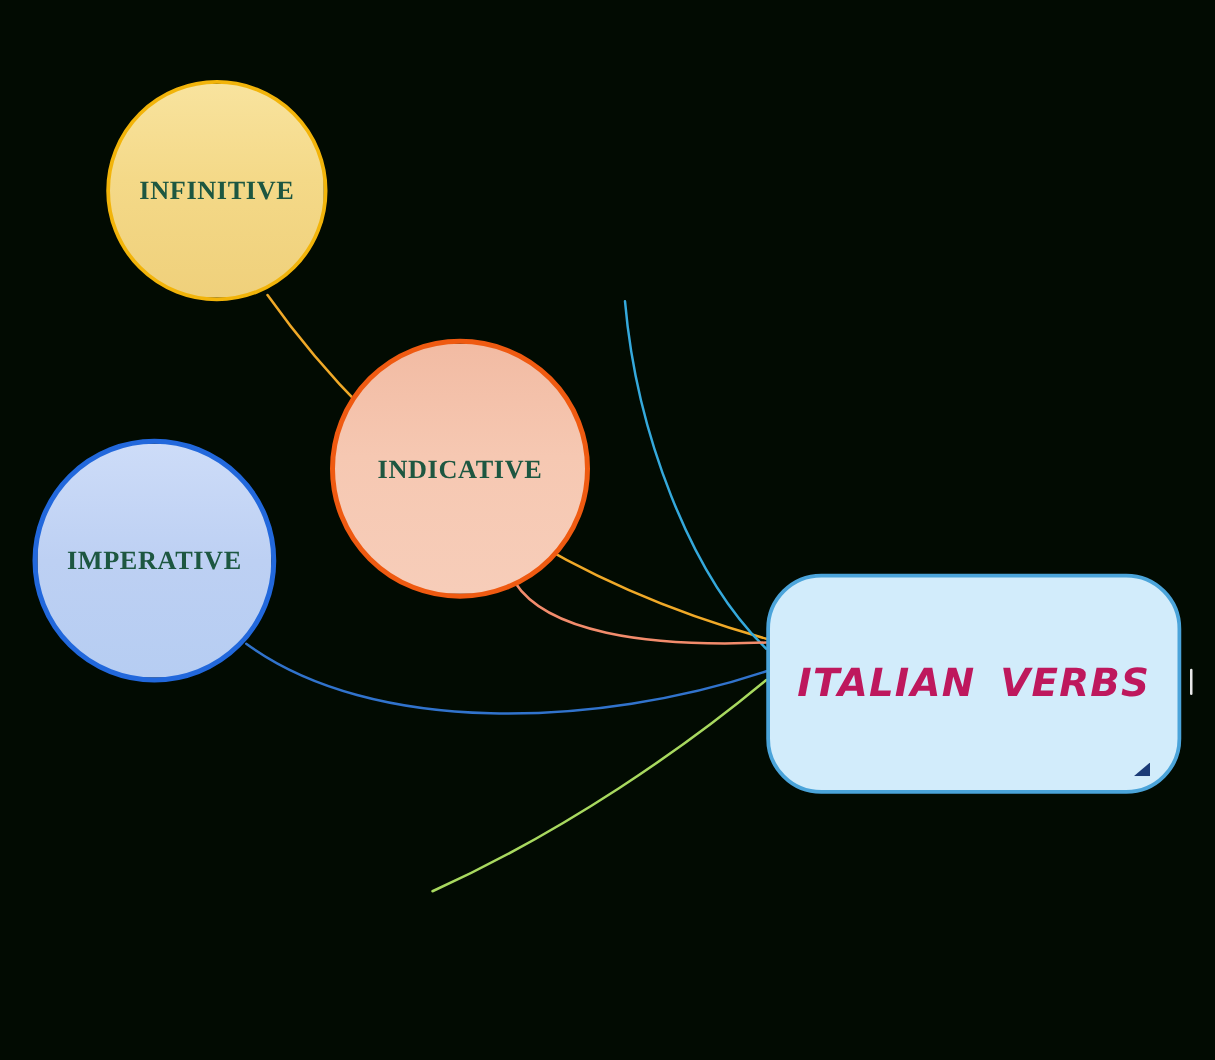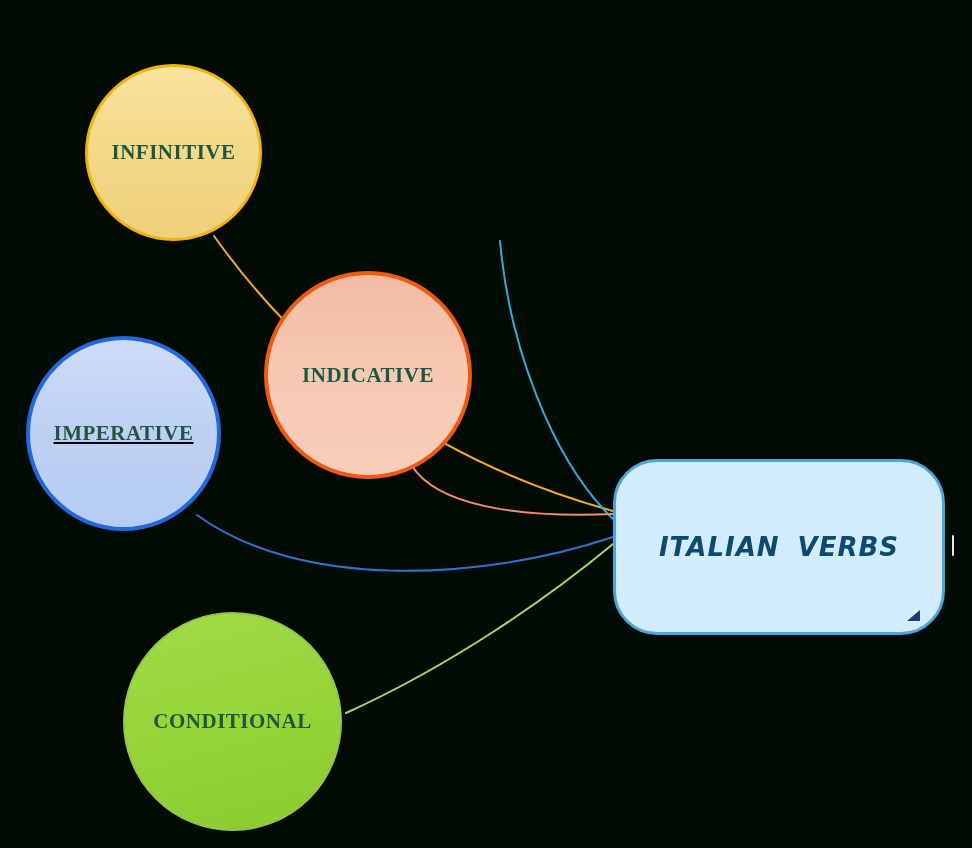--- a/index.html
+++ b/index.html
@@ -57,25 +57,24 @@
     border: 4px solid #29A6E0;
     background: linear-gradient(180deg, #D4EEFA 0%, #C2E4F2 50%, #BBDFEF 100%);
   }
   .node-indicative {
     left: 264px; top: 271px;
     width: 208px; height: 208px;
     border: 4px solid #EF5A11;
     background: linear-gradient(180deg, #F2BBA3 0%, #F6C8B2 45%, #F7CDB9 100%);
   }
   .node-imperative {
-    left: 26px; top: 336px;
+    left: 26px; top: 351px;
     width: 195px; height: 195px;
     border: 4px solid #2268DC;
     background: linear-gradient(180deg, #CDDCF8 0%, #BDD0F3 50%, #B6CDF2 100%);
-    text-decoration: underline;
   }
   .node-conditional {
     left: 123px; top: 612px;
     width: 219px; height: 219px;
     border: 2px solid #92C84A;
     background: linear-gradient(165deg, #A0DB46 0%, #95D438 55%, #8CCB30 100%);
   }
   .main-node {
     position: absolute;
     left: 613px; top: 459px;
@@ -89,24 +88,24 @@
     flex-direction: column;
     align-items: center;
     justify-content: center;
     gap: 26px;
     cursor: pointer;
   }
   .main-title-line {
     font-family: "DejaVu Sans", sans-serif;
     font-style: italic;
     font-weight: 700;
-    font-size: 26px;
+    font-size: 31px;
     letter-spacing: 1px;
     word-spacing: 8px;
-    color: #0c4a6e;
+    color: #be185d;
     white-space: nowrap;
     user-select: none;
     line-height: 1;
   }
   .collapse-triangle {
     position: absolute;
     right: 22px; bottom: 11px;
     width: 13px; height: 11px;
     background: #1B3B77;
     clip-path: polygon(100% 0, 100% 100%, 0 100%);
@@ -139,23 +138,20 @@
 
 
   <div class="node node-indicative">
     <span class="label">INDICATIVE</span>
   </div>
 
   <div class="node node-imperative">
     <span class="label">IMPERATIVE</span>
   </div>
 
-  <div class="node node-conditional">
-    <span class="label">CONDITIONAL</span>
-  </div>
 
   <div class="main-node">
     <div class="main-title-line">ITALIAN VERBS</div>
     <span class="collapse-triangle"></span>
   </div>
 
   <div class="edge-tick"></div>
 
 </div>
 

